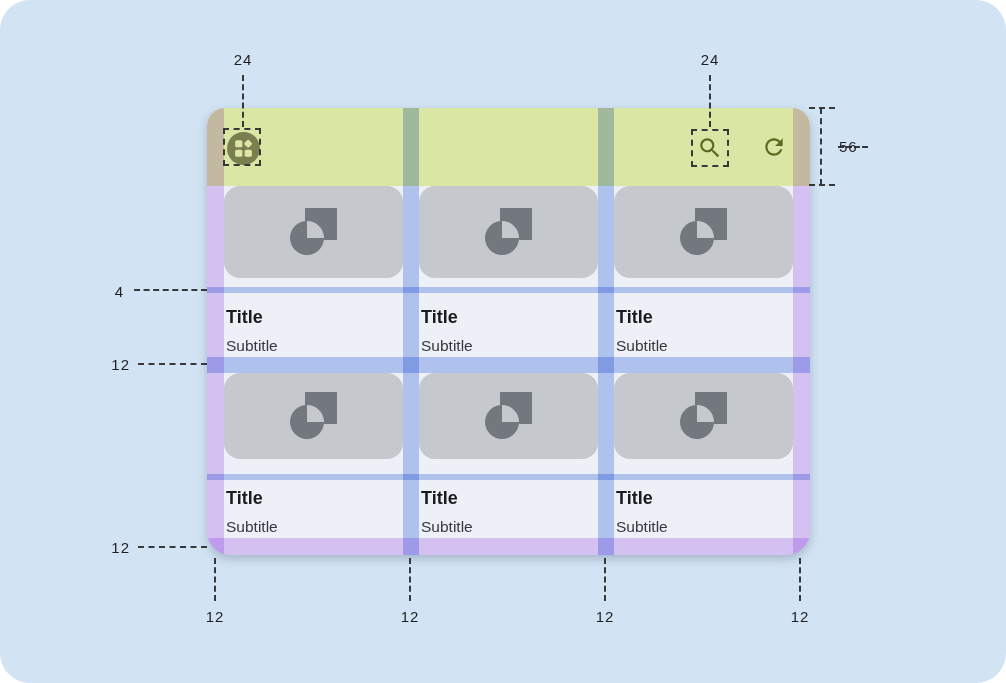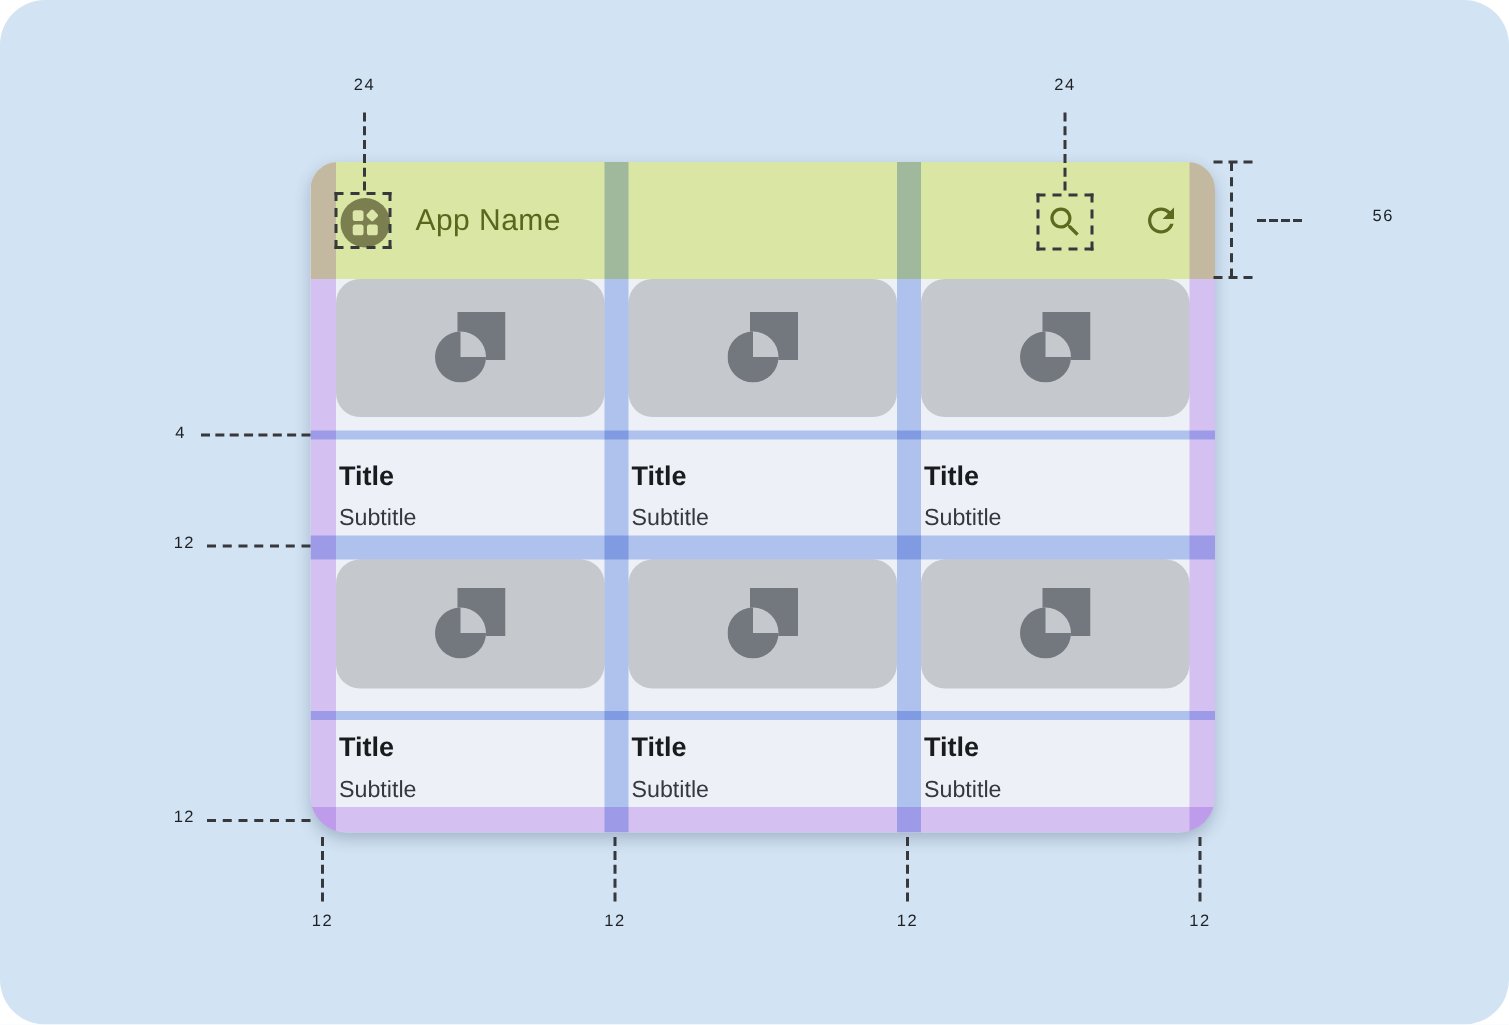--- a/index.html
+++ b/index.html
@@ -28,21 +28,21 @@
   .card-text{flex:1;padding:22px 2px 0 2px;}
   .card-title{font-size:18px;font-weight:700;color:#1a1b1d;line-height:25px;}
   .card-subtitle{font-size:15.5px;font-weight:400;color:#35383d;line-height:23px;margin-top:4px;}
 
   
   .band{position:absolute;mix-blend-mode:multiply;pointer-events:none;}
   .band-blue{background:#bccdf5;}
   .band-purple{background:#e5cdf9;}
 
   
-  .mlabel{position:absolute;font-size:11px;font-weight:500;color:#1e2023;letter-spacing:1px;}
+  .mlabel{position:absolute;font-size:15px;font-weight:500;color:#1e2023;letter-spacing:1px;}
   .mlabel.center{width:40px;text-align:center;}
   .mlabel.right{width:50px;text-align:right;}
   .dash-h{position:absolute;height:0;border-top:2px dashed #36383c;}
   .dash-v{position:absolute;width:0;border-left:2px dashed #36383c;}
 </style>
 </head>
 <body>
 
 <div class="canvas">
 
@@ -52,21 +52,20 @@
       <div class="nav-circle">
         <svg width="19" height="19" viewBox="0 0 20 20">
           <g fill="#dce6a8">
             <rect x="1.2" y="1.2" width="7.6" height="7.6" rx="1.8"></rect>
             <rect x="1.2" y="11.2" width="7.6" height="7.6" rx="1.8"></rect>
             <rect x="11.2" y="11.2" width="7.6" height="7.6" rx="1.8"></rect>
             <rect x="11.6" y="1.6" width="6.6" height="6.6" rx="1.5" transform="rotate(45 14.9 4.9)"></rect>
           </g>
         </svg>
       </div>
-      <div class="appbar-title">App Name</div>
 
       <button class="btn btn-search">
         <svg width="26" height="26" viewBox="0 0 24 24">
           <path fill="#5c691f" d="M15.5 14h-.79l-.28-.27C15.41 12.59 16 11.11 16 9.5 16 5.91 13.09 3 9.5 3S3 5.91 3 9.5 5.91 16 9.5 16c1.61 0 3.09-.59 4.23-1.57l.27.28v.79l5 4.99L20.49 19l-4.99-5zm-6 0C7.01 14 5 11.99 5 9.5S7.01 5 9.5 5 14 7.01 14 9.5 11.99 14 9.5 14z"></path>
         </svg>
       </button>
       <button class="btn btn-refresh">
         <svg width="26" height="26" viewBox="0 0 24 24">
           <path fill="#5c691f" d="M17.65 6.35C16.2 4.9 14.21 4 12 4c-4.42 0-7.99 3.58-7.99 8s3.57 8 7.99 8c3.73 0 6.84-2.55 7.73-6h-2.08c-.82 2.33-3.04 4-5.65 4-3.31 0-6-2.69-6-6s2.69-6 6-6c1.66 0 3.14.69 4.22 1.78L13 11h7V4l-2.35 2.35z"></path>
         </svg>
@@ -175,21 +174,21 @@
   <div class="mlabel center" style="left:223px;top:51px;">24</div>
   <div class="dash-v" style="left:242px;top:75px;height:52px;"></div>
 
   <div class="mlabel center" style="left:690px;top:51px;">24</div>
   <div class="dash-v" style="left:709px;top:75px;height:52px;"></div>
 
   <div class="dash-h" style="left:809px;top:107px;width:26px;"></div>
   <div class="dash-v" style="left:820px;top:108px;height:77px;"></div>
   <div class="dash-h" style="left:809px;top:184px;width:26px;"></div>
   <div class="dash-h" style="left:838px;top:146px;width:30px;"></div>
-  <div class="mlabel" style="left:915px;top:138px;">56</div>
+  <div class="mlabel" style="left:839px;top:138px;">56</div>
 
   <div class="mlabel right" style="left:74px;top:283px;">4</div>
   <div class="dash-h" style="left:134px;top:289px;width:73px;"></div>
 
   <div class="mlabel right" style="left:80px;top:356px;">12</div>
   <div class="dash-h" style="left:138px;top:363px;width:69px;"></div>
 
   <div class="mlabel right" style="left:80px;top:539px;">12</div>
   <div class="dash-h" style="left:138px;top:546px;width:69px;"></div>
 

